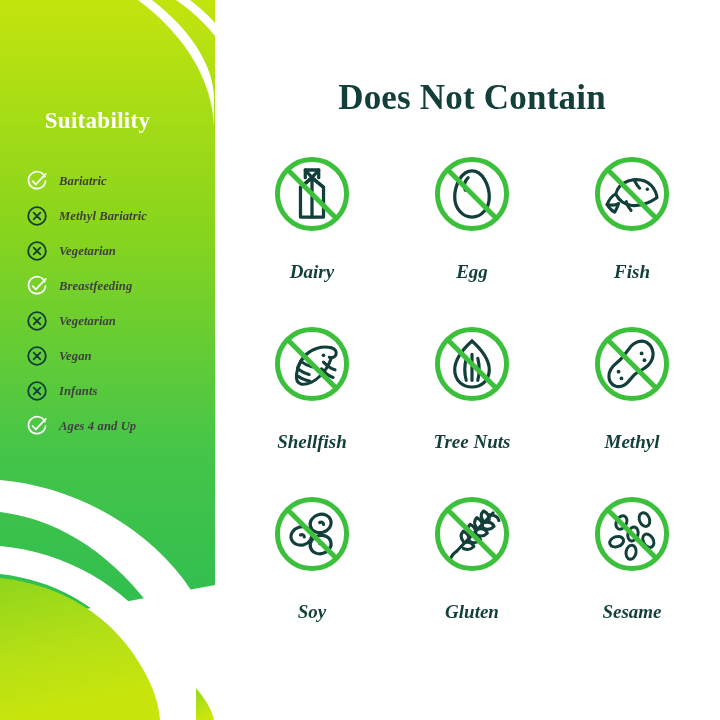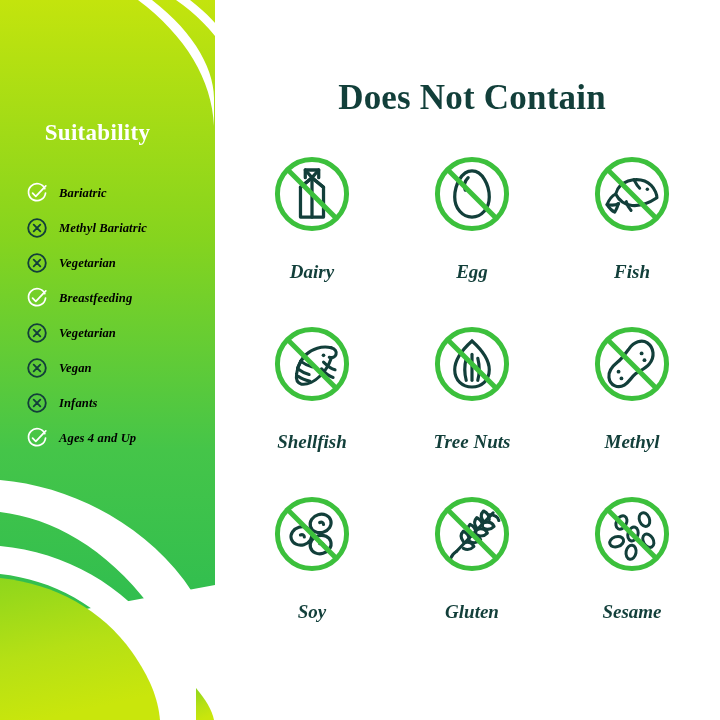--- a/index.html
+++ b/index.html
@@ -25,21 +25,21 @@
   #decor {
     position: absolute;
     left: 0; top: 0;
     width: 720px; height: 720px;
     pointer-events: none;
   }
 
   
   #sidebar {
     position: absolute;
-    left: 0; top: 12px;
+    left: 0; top: 0;
     width: 233px;
     height: 620px;
     z-index: 5;
     padding-left: 44px;
   }
   #sidebar-title {
     position: absolute;
     left: 0; top: 108px;
     width: 195px;
     text-align: center;
@@ -62,21 +62,21 @@
     margin-bottom: 8.5px;
   }
   .suit-icon {
     width: 22px;
     height: 22px;
     flex: 0 0 22px;
     margin-right: 11px;
     display: block;
   }
   .suit-label {
-    color: #000000;
+    color: #404040;
     font-size: 12.6px;
     font-style: italic;
     font-weight: bold;
     font-family: "Liberation Serif", serif;
     white-space: nowrap;
     letter-spacing: .1px;
   }
 
   
   #main {

